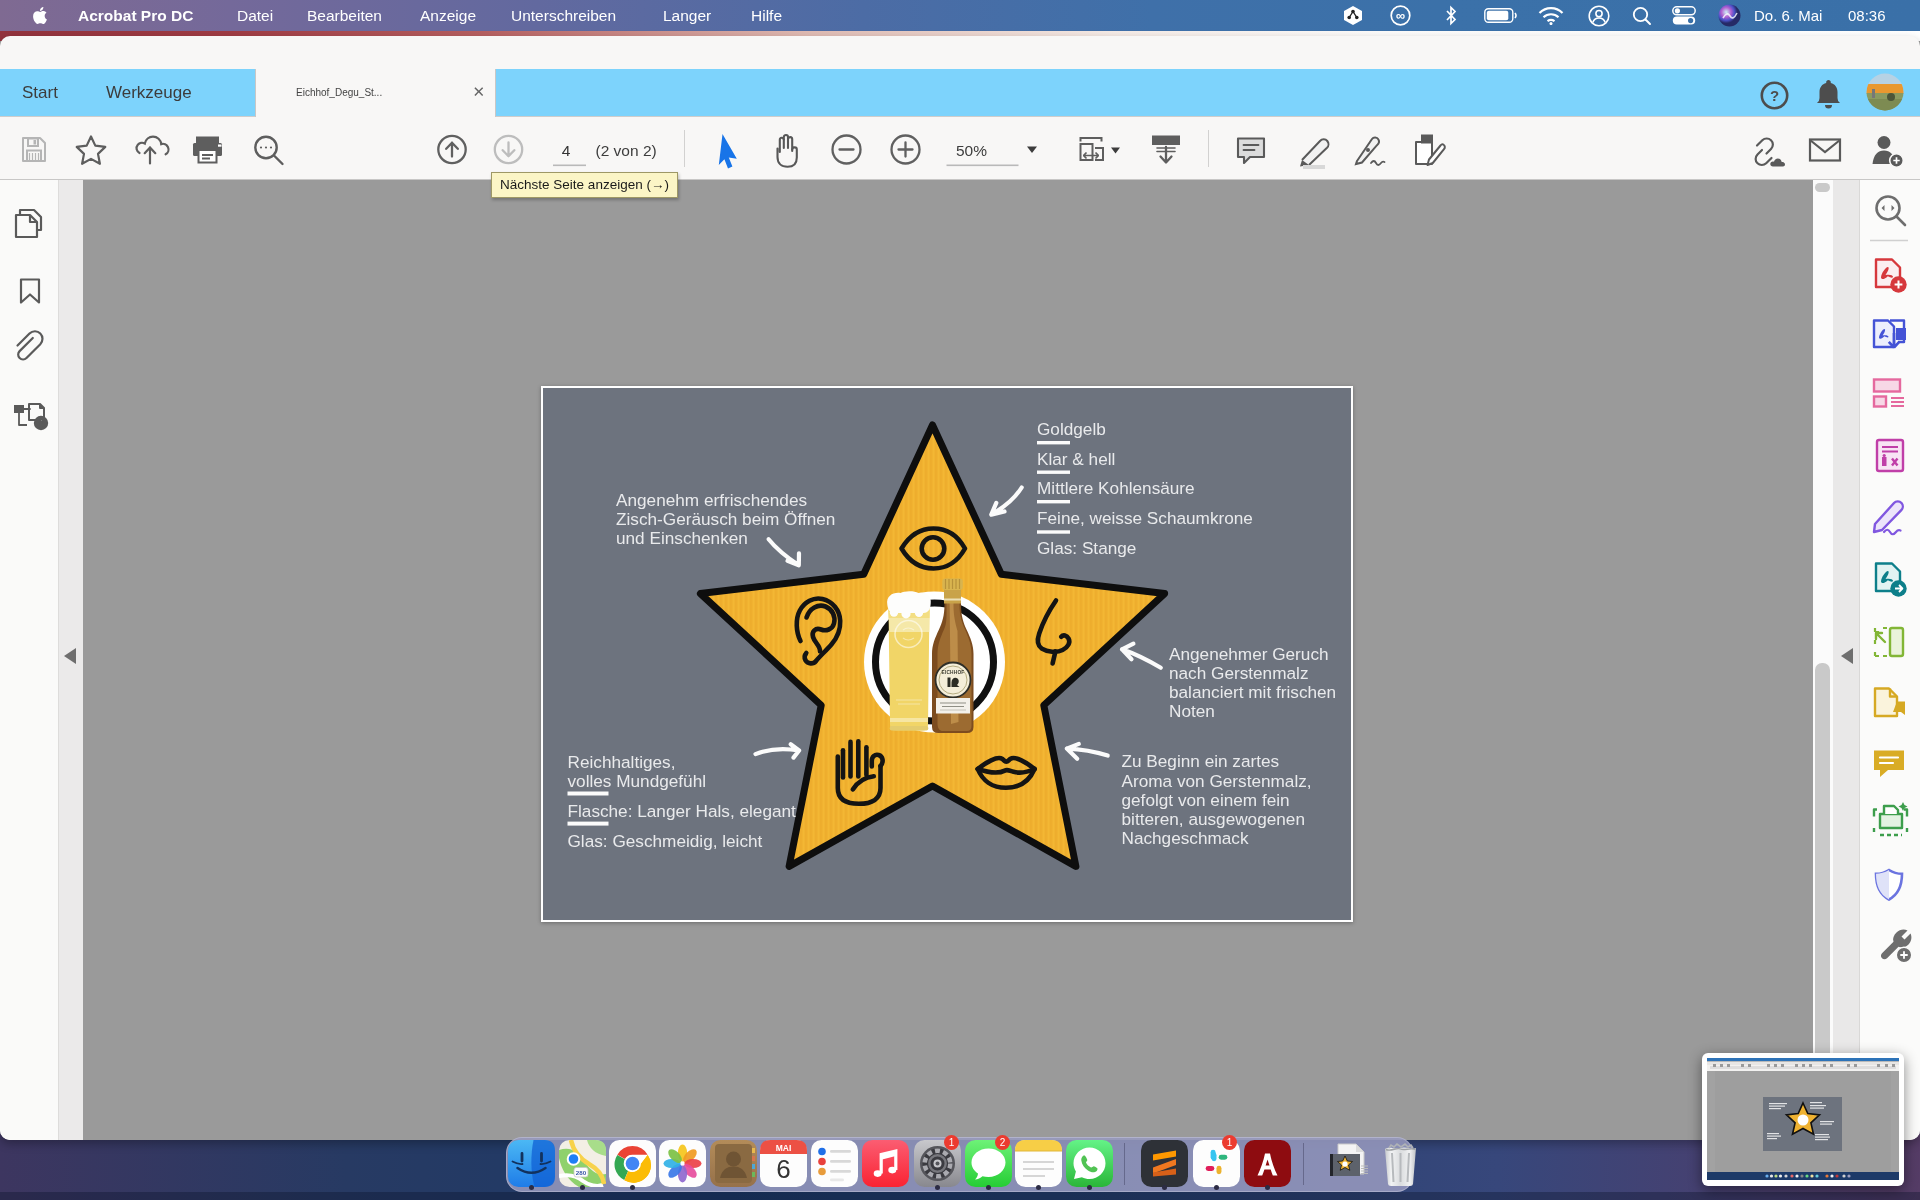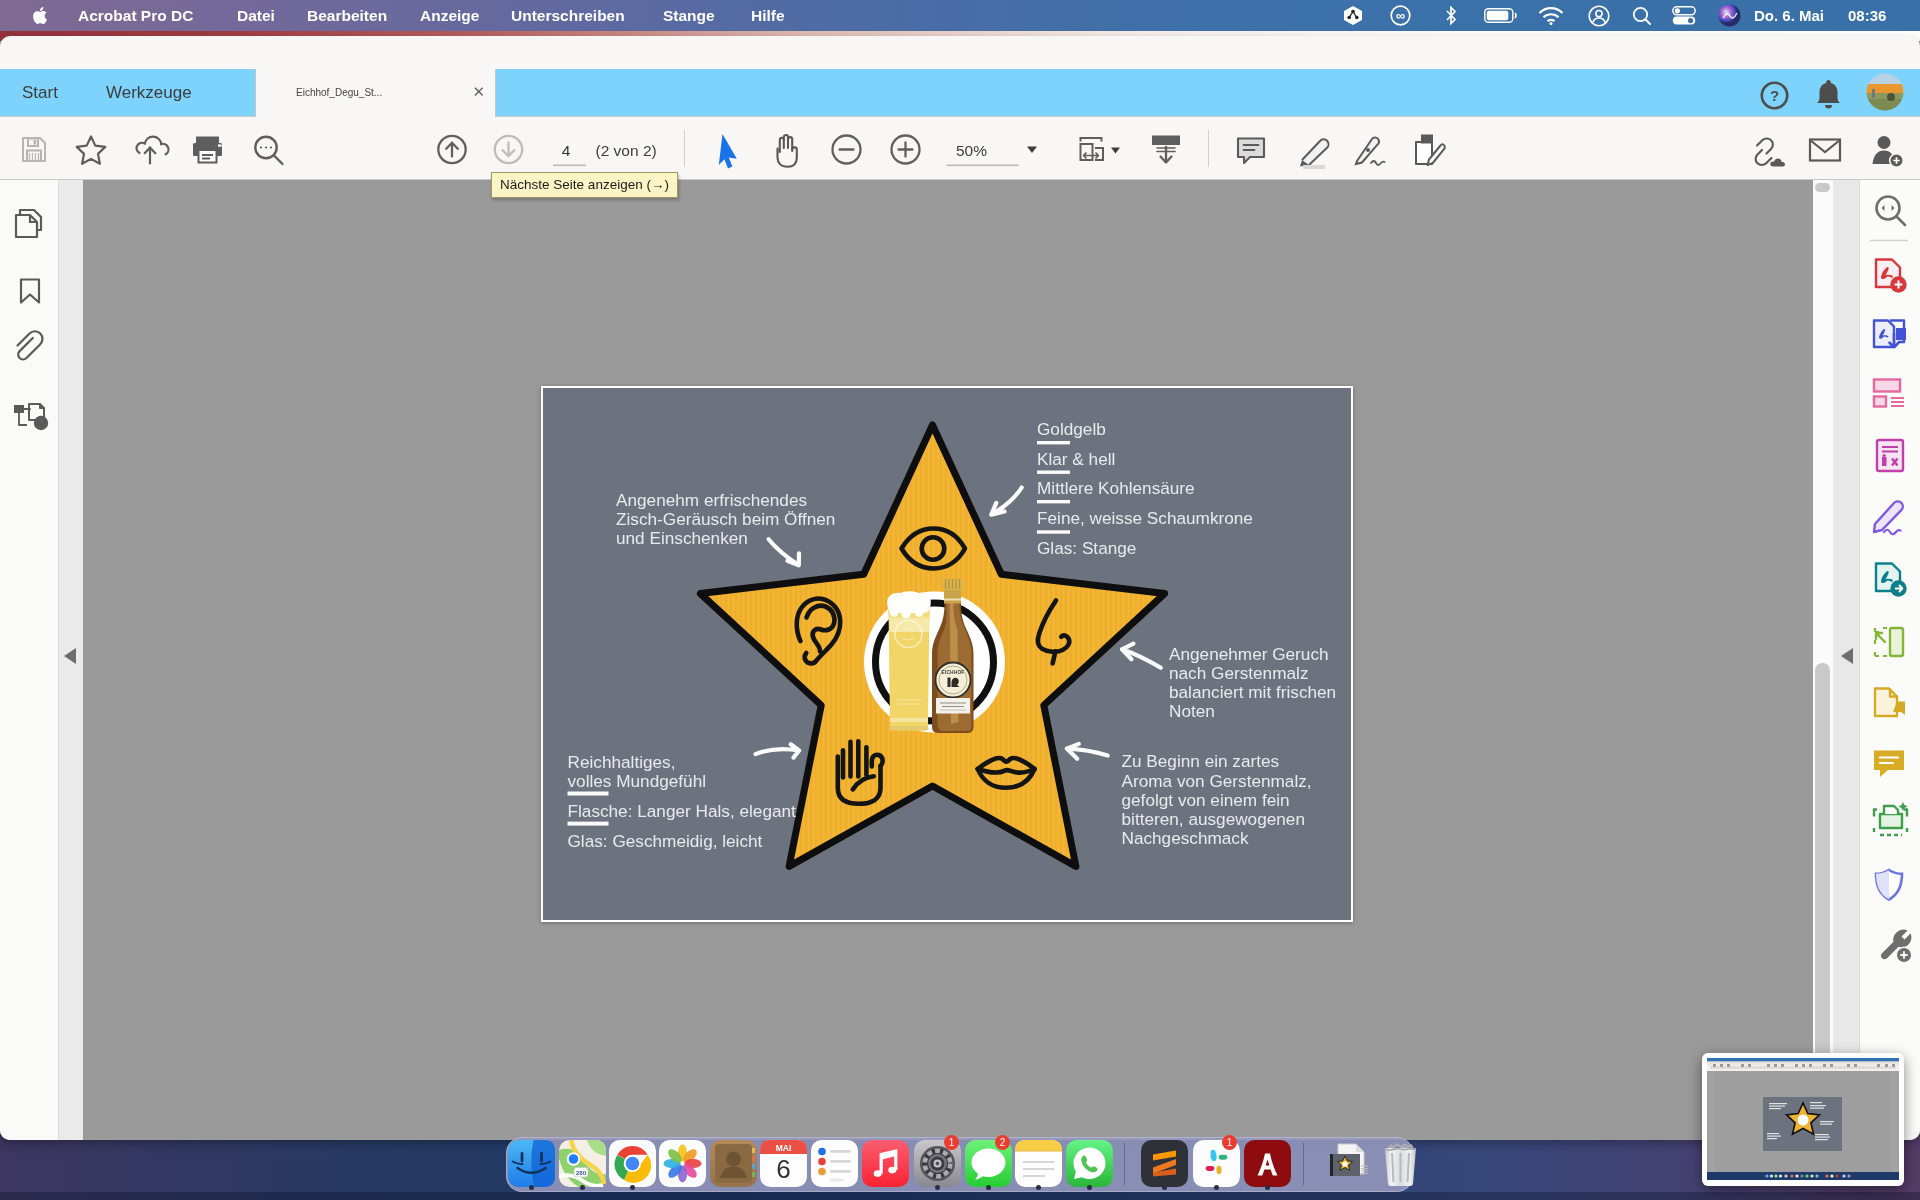--- a/index.html
+++ b/index.html
@@ -11,21 +11,21 @@
   
   #wallTop { position:absolute; top:31px; left:0; width:1920px; height:10px;
     background:linear-gradient(90deg,#93333d 0%,#a03c44 12%,#b65f60 25%,#dfbab2 42%,#f5ebe6 58%,#fcfbfa 72%,#ffffff 100%); }
   #wallBottom { position:absolute; top:1100px; left:0; width:1920px; height:100px;
     background:linear-gradient(90deg,#3d3660 0%,#273a63 18%,#1d3a68 38%,#27416f 58%,#37477b 78%,#4a3f6e 92%,#553c66 100%); }
   #wallBottomEdge { position:absolute; top:1192px; left:0; width:1920px; height:8px; background:rgba(10,16,40,0.35); }
 
   
   #menubar { position:absolute; top:0; left:0; width:1920px; height:31px; color:#fff;
     background:linear-gradient(90deg,#7f6a92 0%,#74699a 12%,#62699f 28%,#4c6ca5 45%,#3f70a9 60%,#3b71a9 75%,#3a70a8 100%); }
-  #menubar .item { position:absolute; top:0; height:31px; line-height:31px; font-size:15.5px; color:#fff;font-weight:bold; }
+  #menubar .item { position:absolute; top:0; height:31px; line-height:31px; font-size:15.5px; color:#fff; }
   #menubar .bold { font-weight:bold; }
 
   
   #window { position:absolute; top:36px; left:0; width:1920px; height:1104px; border-radius:10px;
     background:#f8f7f6; overflow:hidden; box-shadow:0 4px 10px rgba(0,0,0,0.28); }
   #titlebar { position:absolute; top:0; left:0; width:1920px; height:33px; background:#eeedec; }
   .light { position:absolute; top:8px; width:15px; height:15px; border-radius:50%; }
   #titletext { position:absolute; top:0; left:0; width:1920px; height:33px; text-align:center;
     font-size:17px; font-weight:bold; color:#4a4a4a; line-height:33px; }
   #tabrow { position:absolute; top:33px; left:0; width:1920px; height:48px; background:#7dd3fc;
@@ -81,21 +81,21 @@
 
   <div id="menubar">
     <svg class="abs" style="left:33px;top:7px" width="14" height="17" viewBox="0 0 814 1000">
       <path fill="#fff" d="M788.1 340.9c-5.8 4.5-108.2 62.2-108.2 190.5 0 148.4 130.3 200.9 134.2 202.2-.6 3.2-20.7 71.9-68.7 141.9-42.8 61.6-87.5 123.1-155.5 123.1s-85.5-39.5-164-39.5c-76.5 0-103.7 40.8-165.9 40.8s-105.6-57-155.5-127C46.7 790.7 0 663 0 541.8c0-194.4 126.4-297.5 250.8-297.5 66.1 0 121.2 43.4 162.7 43.4 39.5 0 101.1-46 176.3-46 28.5 0 130.9 2.6 198.3 99.2zm-234-181.5c31.1-36.9 53.1-88.1 53.1-139.3 0-7.1-.6-14.3-1.9-20.1-50.6 1.9-110.8 33.7-147.1 75.8-28.5 32.4-55.1 83.6-55.1 135.5 0 7.8 1.3 15.6 1.9 18.1 3.2.6 8.4 1.3 13.6 1.3 45.4 0 102.5-30.4 135.5-71.3z"></path>
     </svg>
     <span class="item bold" style="left:78px">Acrobat Pro DC</span>
     <span class="item" style="left:237px">Datei</span>
     <span class="item" style="left:307px">Bearbeiten</span>
     <span class="item" style="left:420px">Anzeige</span>
     <span class="item" style="left:511px">Unterschreiben</span>
-    <span class="item" style="left:663px">Stange</span>
+    <span class="item" style="left:663px">Langer</span>
     <span class="item" style="left:751px">Hilfe</span>
     <span class="item" style="left:1754px;font-size:15px">Do. 6. Mai</span>
     <span class="item" style="left:1848px;font-size:15px">08:36</span>
 
     <svg class="abs" style="left:1342px;top:5px" width="22" height="21" viewBox="0 0 22 21">
       <path d="M11 1 L20 6 V15 L11 20 L2 15 V6 Z" fill="#fff"></path>
       <circle cx="11" cy="6.5" r="1.8" fill="#222"></circle>
         <circle cx="7.2" cy="12.5" r="1.8" fill="#222"></circle>
         <circle cx="14.8" cy="12.5" r="1.8" fill="#222"></circle>
       <path d="M11 6.5 L7.2 12.5 M11 6.5 L14.8 12.5" stroke="#222" stroke-width="1.4"></path>

